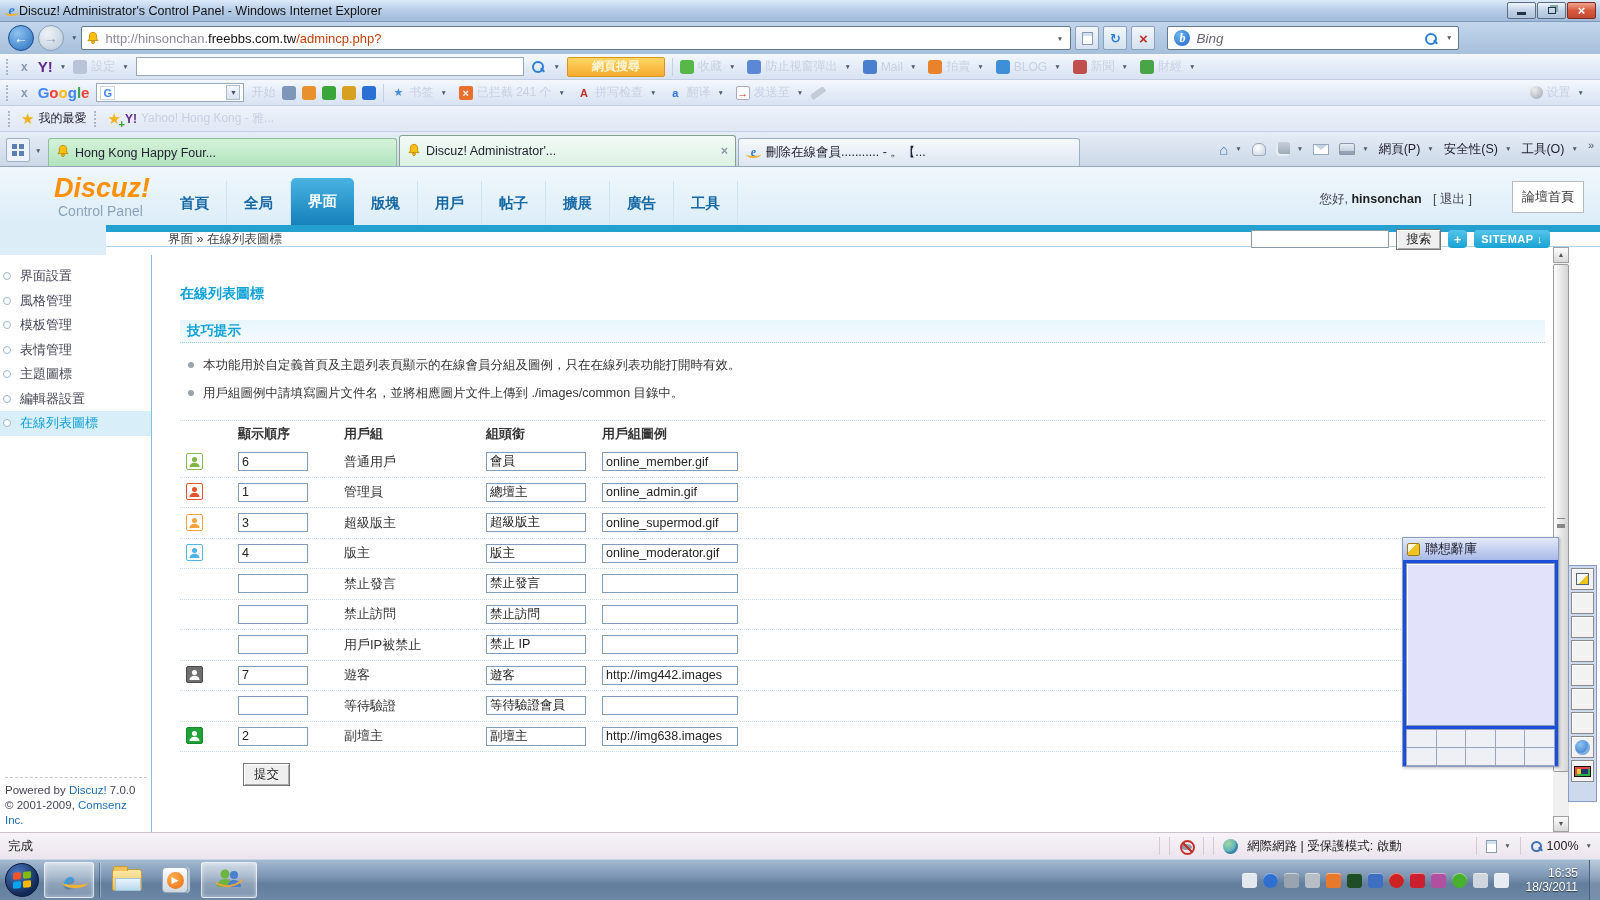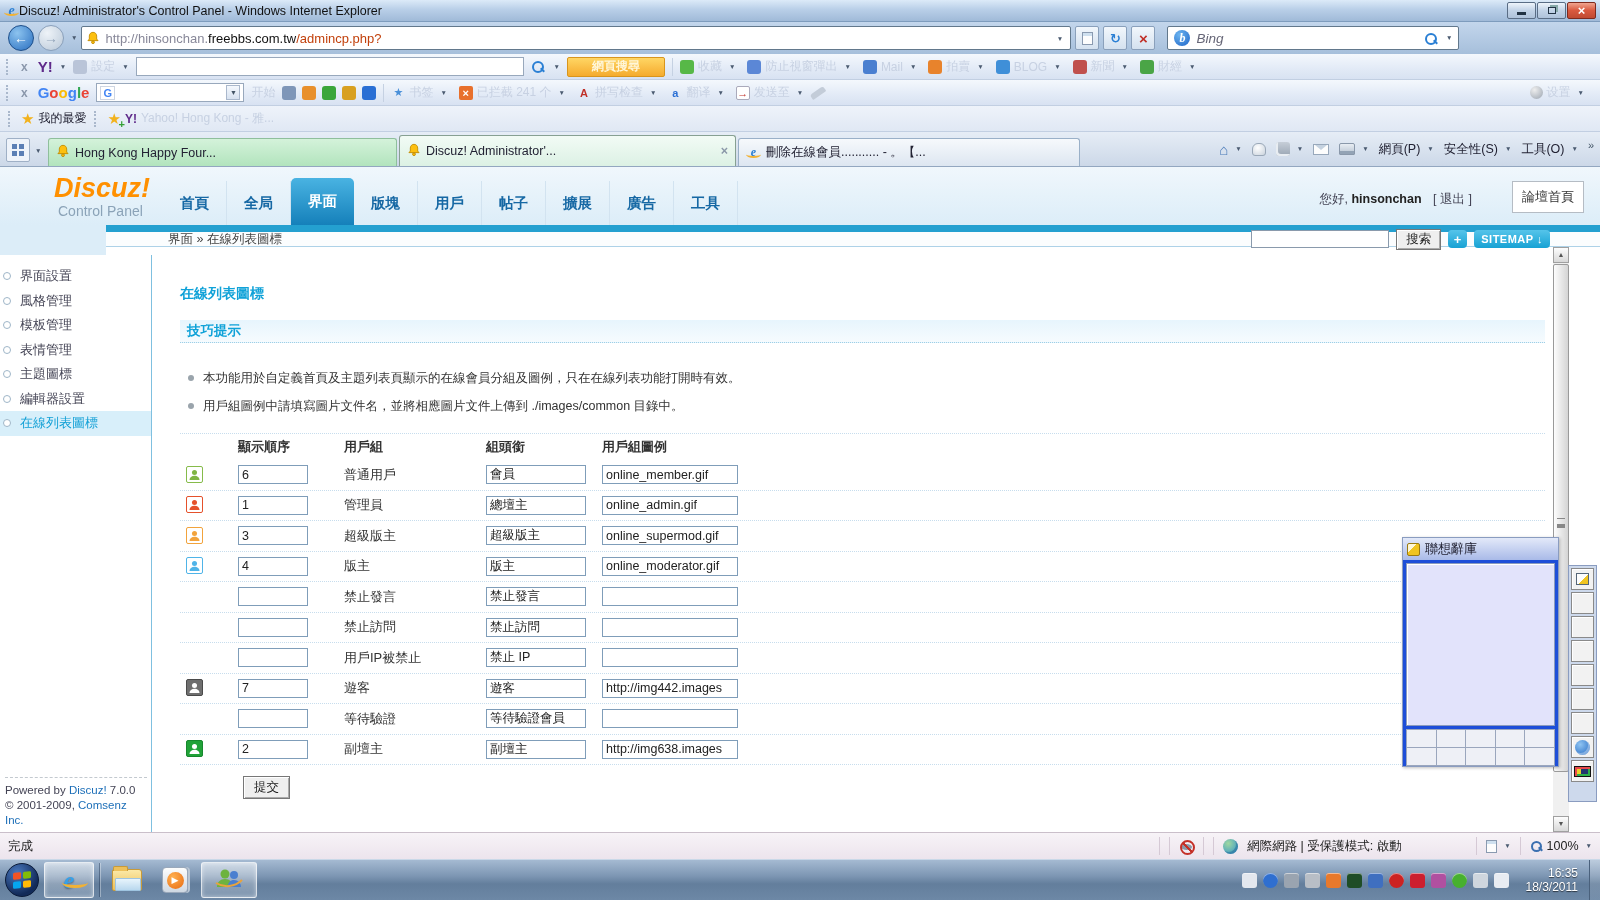--- a/index.html
+++ b/index.html
@@ -103,21 +103,21 @@
 .sb-list{padding-top:9px}
 .sb-item{height:24.5px;display:flex;align-items:center;gap:9px;padding-left:3px;font-size:13px;color:#445}
 .sb-item.on{background:#d8effa;color:#12a0d6}
 .sb-dot{width:8px;height:8px;border:1px solid #9fb6c8;border-radius:50%;background:#fff;flex:0 0 auto}
 .sb-foot{position:absolute;left:5px;bottom:4px;width:142px;border-top:1px dashed #c3c9cf;padding-top:5px;font-size:11.5px;color:#445;line-height:15px}
 .sb-foot .lnk{color:#1d6fb8}
 
 .page{left:152px;top:88px;width:1401px;height:577px;padding:30px 0 0 28px}
 .pg-title{font-size:14px;font-weight:bold;color:#10a2d8}
 .tips-head{margin-top:17px;width:1365px;height:23px;background:linear-gradient(#e7f5fd,#f6fbfe);border-bottom:1px dotted #9ecfe6;display:flex;align-items:center;padding-left:7px;font-size:13.5px;font-weight:bold;color:#10a2d8}
-.tip-list{margin-top:21px}
+.tip-list{margin-top:8px}
 .tip-item{height:28px;display:flex;align-items:center;gap:9px;padding-left:8px;font-size:12.5px;color:#333}
 .tip-dot{width:6px;height:6px;border-radius:50%;background:#9aa4ac;flex:0 0 auto}
 .g-table{width:1365px;margin-top:13px;border-top:1px dotted #c7dded}
 .g-row{display:grid;grid-template-columns:58px 106px 142px 116px 160px 1fr;align-items:center;height:30.5px;border-bottom:1px dotted #c7dded;font-size:13px;color:#333}
 .g-row.head{height:26px;font-weight:bold;border-bottom:none}
 .cin{border:1px solid #7f9db9;background:#fff;height:19px;font:12.5px "Liberation Sans",sans-serif;color:#222;padding:1px 3px}
 .in-order{width:70px}.in-title{width:100px}.in-legend{width:136px}
 .uicon{display:inline-flex;align-items:center;justify-content:center;width:17px;height:17px;border:1px solid #888;border-radius:2px;margin-left:6px}
 .submit-btn{margin:11px 0 0 63px;padding:2px 10px}
 

